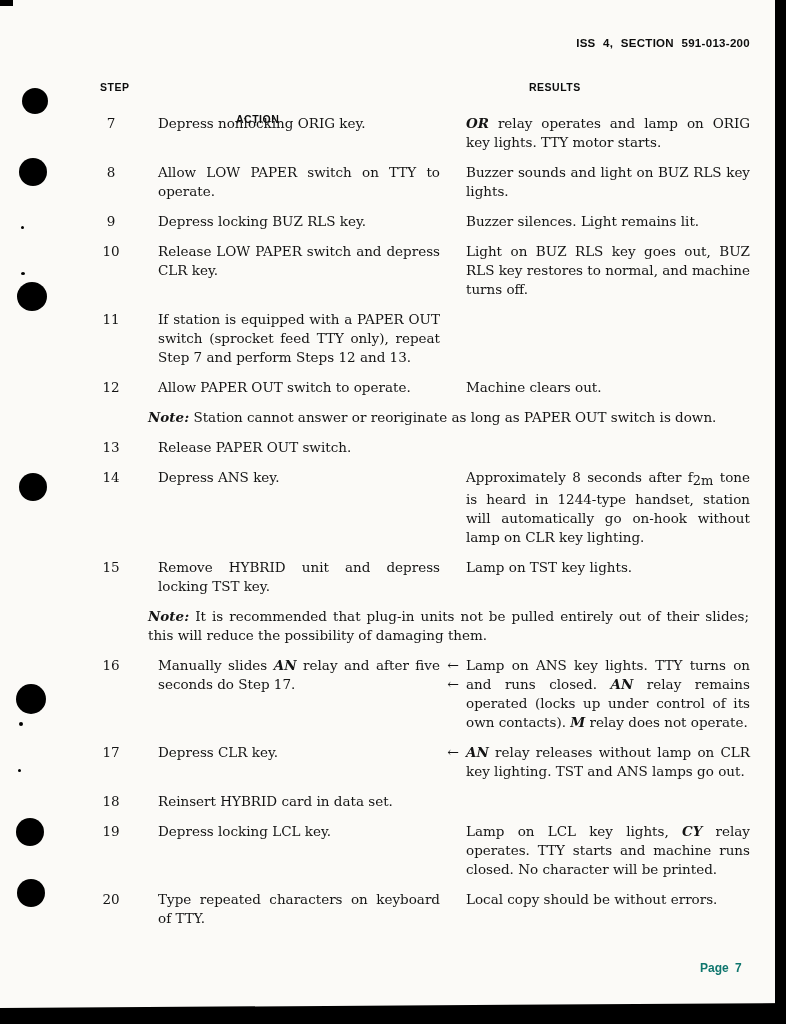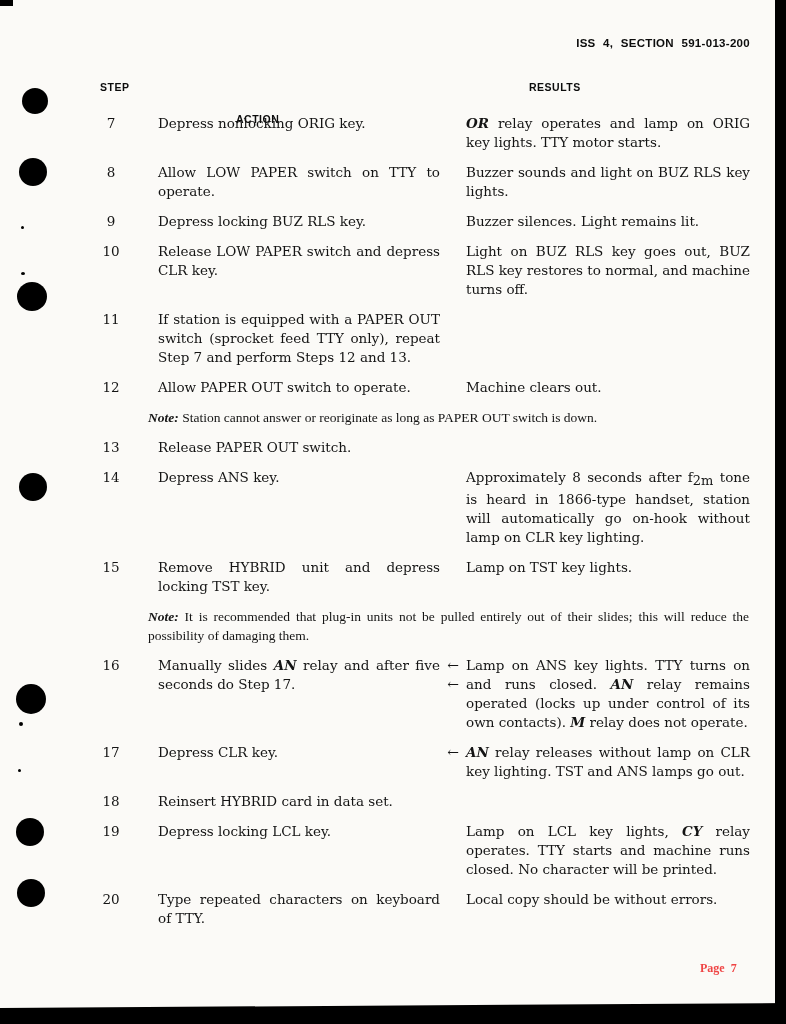--- a/index.html
+++ b/index.html
@@ -33,23 +33,23 @@
 
   
   .doc-ref {
     position:absolute; top:37px; right:36px;
     font-family:"Liberation Sans", sans-serif;
     font-weight:bold; font-size:11.5px; letter-spacing:0.3px; word-spacing:4px;
     color:#0c0c0c;
   }
   .page-label {
     position:absolute; top:961px; left:700px;
-    font-family:Liberation Serif, serif;
+    font-family:Liberation Sans, sans-serif;
     font-weight:bold; font-size:12px; word-spacing:3px;
-    color:#ef4444;
+    color:#0f766e;
   }
 
   
   .col-headers {
     position:absolute; top:81px; left:0; width:786px; height:14px;
     font-family:"Liberation Sans", sans-serif;
     font-weight:bold; font-size:10.5px; letter-spacing:0.5px;
     color:#0c0c0c;
   }
   .col-headers .hd { position:absolute; top:0; }
@@ -66,21 +66,21 @@
     font-size:13.5px; line-height:19px;
   }
   .cell-step    { grid-column:2; text-align:center; }
   .cell-action  { grid-column:4; text-align:justify; text-align-last:left; }
   .cell-arrows  { grid-column:5; text-align:center; font-size:14px; line-height:19px; }
   .cell-results { grid-column:6; text-align:justify; text-align-last:left; }
 
   .note-row {
     margin:0 14px 11px 148px; width:601px;
     font-size:13.5px; line-height:19px;
-    text-align:justify; text-align-last:left;font-family:Liberation Serif, serif;
+    text-align:justify; text-align-last:left;
   }
 
   .s-bi  { font-weight:bold; font-style:italic; }
   .s-sub { font-size:13px; vertical-align:-3px; letter-spacing:0; }
 </style>
 </head>
 <body>
 
 <div class="punch-dot dot-1"></div>
 <div class="punch-dot dot-2"></div>
@@ -146,21 +146,21 @@
     <div class="row">
       <div class="cell-step">13</div>
       <div class="cell-action"><span>Release PAPER OUT switch.</span></div>
       <div class="cell-arrows"></div>
       <div class="cell-results"></div>
     </div>
     <div class="row">
       <div class="cell-step">14</div>
       <div class="cell-action"><span>Depress ANS key.</span></div>
       <div class="cell-arrows"></div>
-      <div class="cell-results"><span>Approximately 8 seconds after f</span><span class="s-sub">2m</span><span> tone is heard in 1866-type handset, station will automatically go on-hook without lamp on CLR key lighting.</span></div>
+      <div class="cell-results"><span>Approximately 8 seconds after f</span><span class="s-sub">2m</span><span> tone is heard in 1244-type handset, station will automatically go on-hook without lamp on CLR key lighting.</span></div>
     </div>
     <div class="row">
       <div class="cell-step">15</div>
       <div class="cell-action"><span>Remove HYBRID unit and depress locking TST key.</span></div>
       <div class="cell-arrows"></div>
       <div class="cell-results"><span>Lamp on TST key lights.</span></div>
     </div>
     <div class="note-row"><span class="s-bi">Note:</span><span> It is recommended that plug-in units not be pulled entirely out of their slides; this will reduce the possibility of damaging them.</span></div>
     <div class="row">
       <div class="cell-step">16</div>

